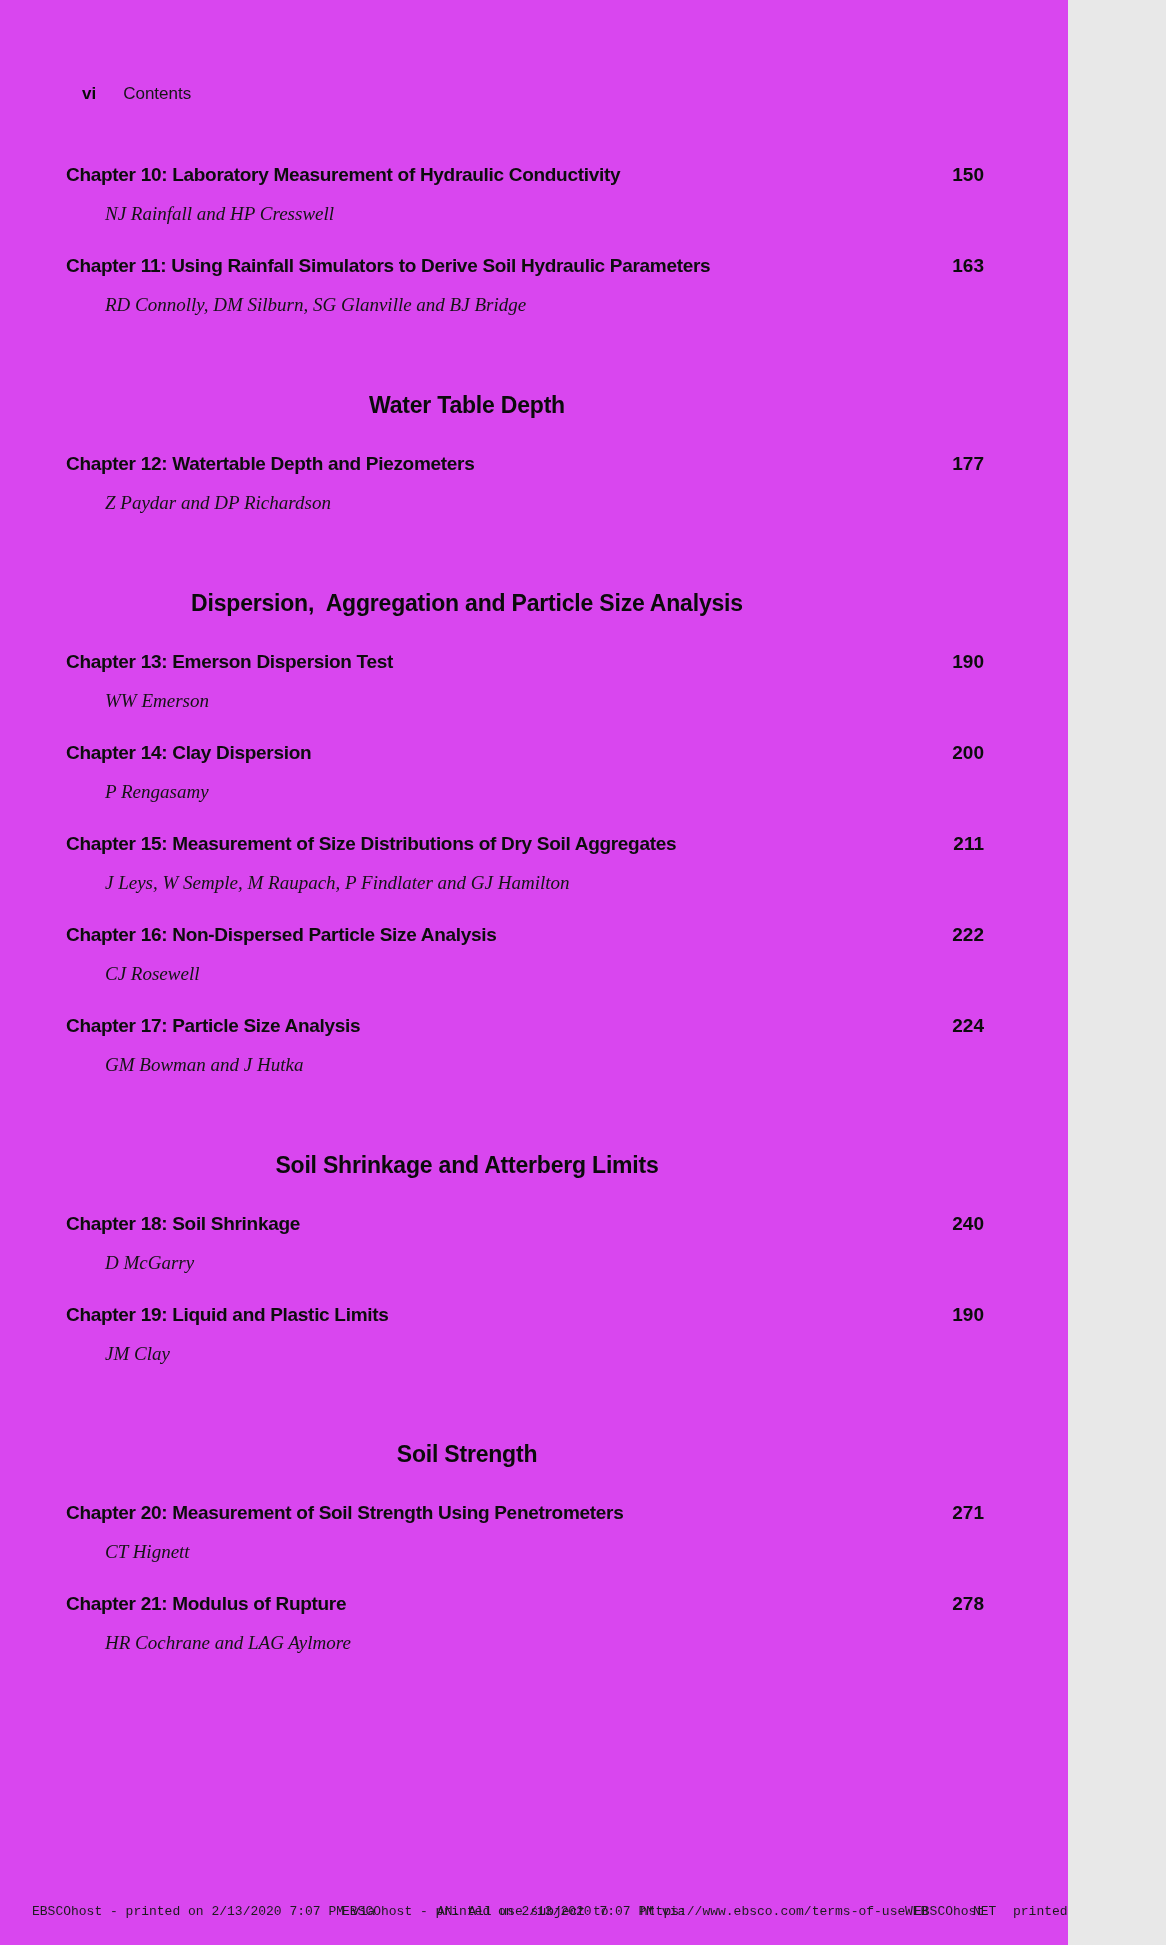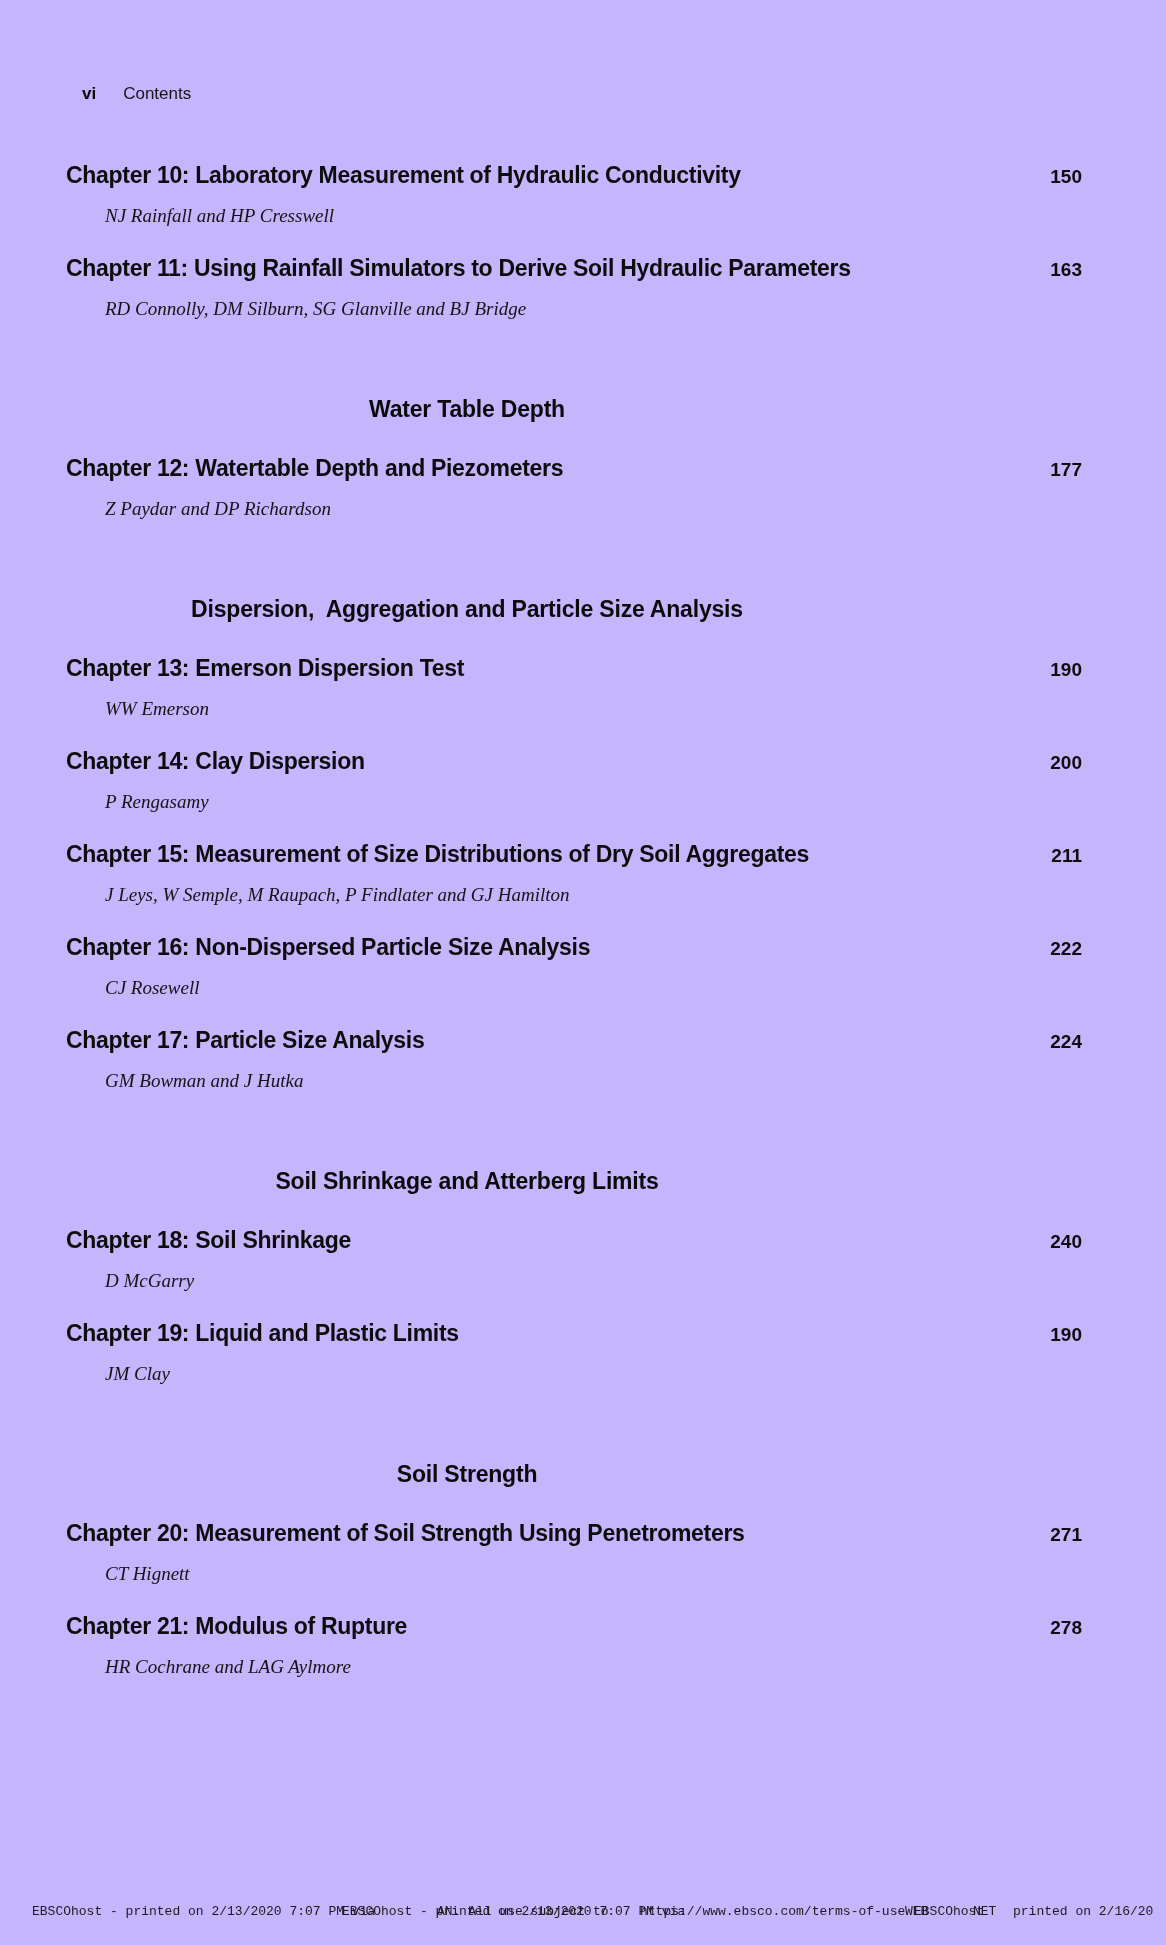--- a/index.html
+++ b/index.html
@@ -1,20 +1,20 @@
 <!DOCTYPE html>
 <html><head>
 <meta charset="utf-8">
 <style>
   html, body { margin: 0; padding: 0; background: #e8e8e8; }
   .page {
     position: relative;
-    width: 1166px;
+    width: 1068px;
     height: 1945px;
-    background: #c4b5fd;
+    background: #d946ef;
     overflow: hidden;
     box-sizing: border-box;
     padding: 83px 84px 0 66px;
     color: #0a0a0a;
     font-family: "Liberation Sans", sans-serif;
   }
   .page-header {
     margin-left: 16px;
     line-height: 22px;
     font-size: 17px;
@@ -28,21 +28,21 @@
   .toc { margin-top: 56px; }
 
   .entry { margin-bottom: 24px; }
   .entry-row {
     display: flex;
     justify-content: space-between;
     align-items: baseline;
     line-height: 28px;
   }
   .entry-title {
-    font-size: 23px;
+    font-size: 19px;
     font-weight: bold;
     letter-spacing: -0.3px;
     color: #0d0d0d;
   }
   .entry-page {
     font-size: 19px;
     font-weight: bold;
     color: #0d0d0d;
     margin-left: 20px;
     white-space: nowrap;

